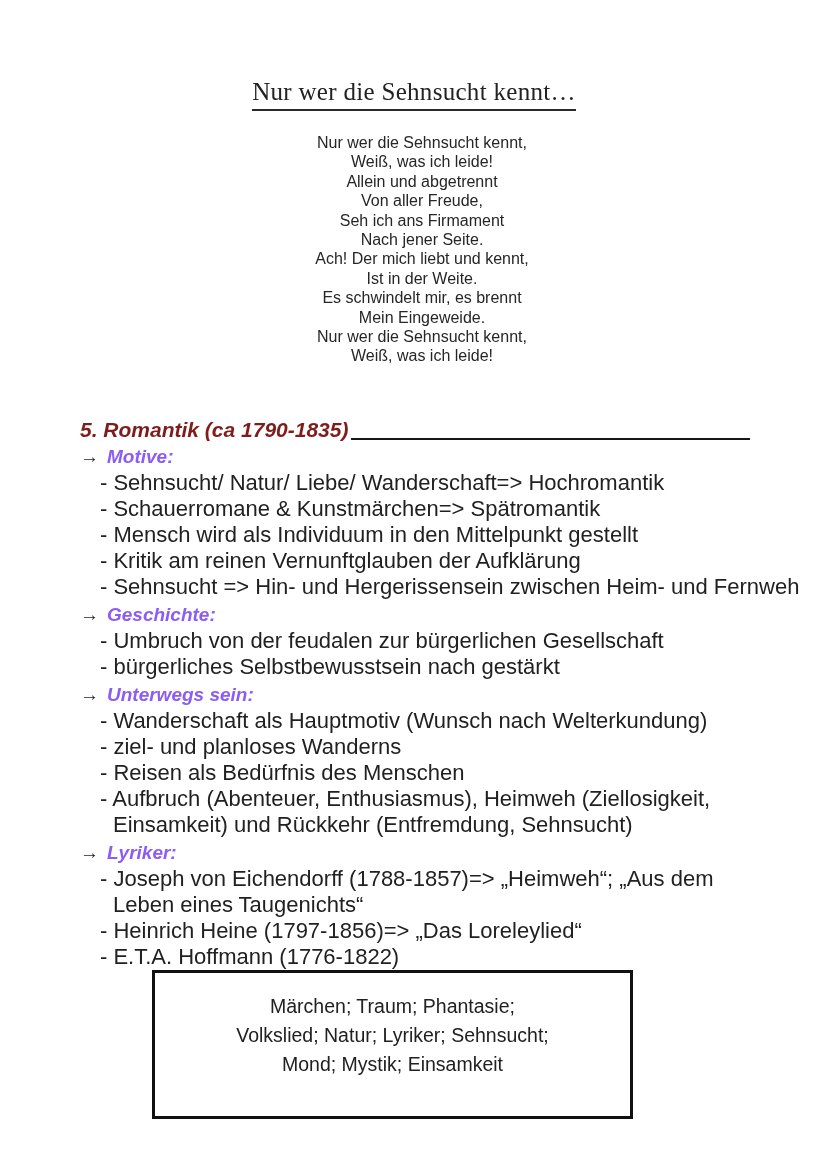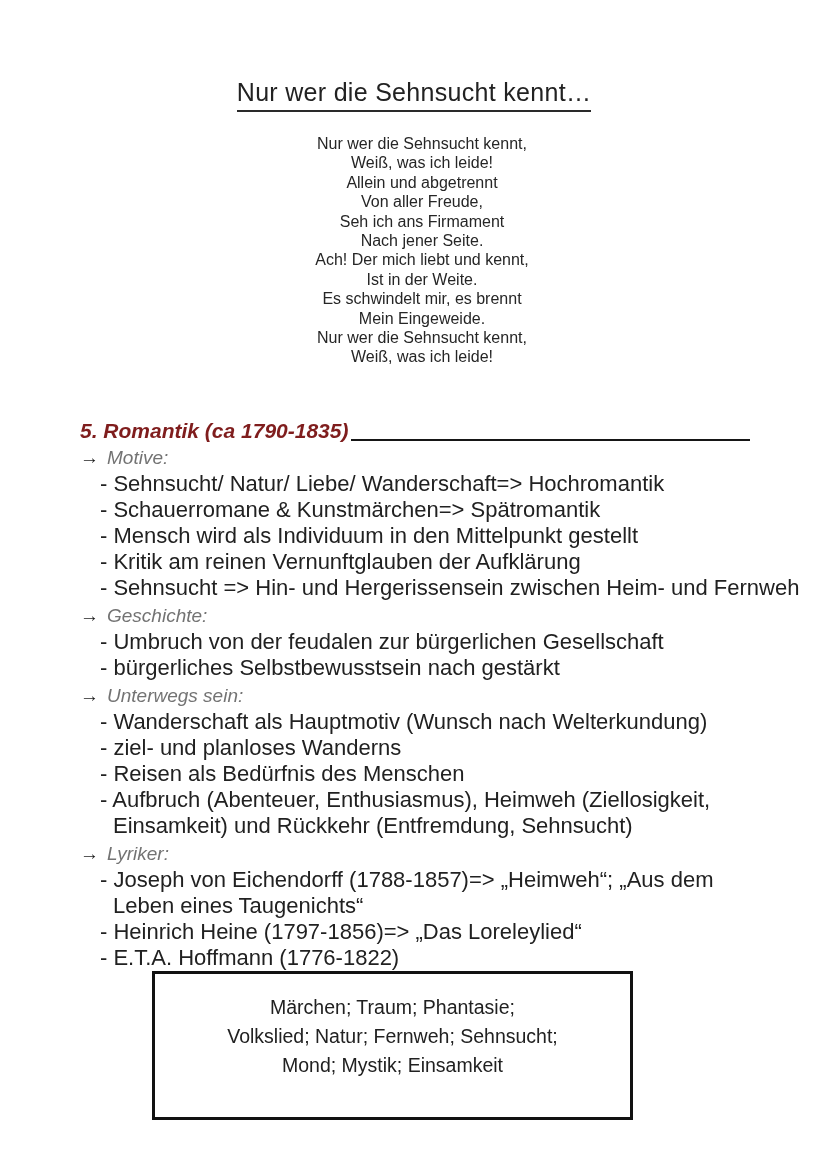--- a/index.html
+++ b/index.html
@@ -22,20 +22,21 @@
     padding-top: 78px;
     text-align: center;
   }
   .title {
     display: inline-block;
     font-size: 25px;
     letter-spacing: 0.3px;
     color: #222222;
     border-bottom: 2px solid #2a2a2a;
     padding-bottom: 3px;
+    font-family: Liberation Serif, serif;
   }
   
   .poem {
     margin-top: 22px;
     text-align: center;
     font-size: 16px;
     line-height: 19.4px;
     color: #262626;
     margin-left: 16px;
   }
@@ -64,23 +65,23 @@
     margin-top: 2px;
   }
   .arrow {
     display: inline-block;
     width: 27px;
     font-weight: normal;
     font-style: normal;
     color: #1c1c1c;
   }
   .group-label {
-    font-weight: normal;
+    font-weight: bold;
     font-style: italic;
-    color: #737373;
+    color: #8b5cf6;
   }
   .item-line {
     padding-left: 20px;
     font-size: 22px;
     line-height: 26px;
     color: #212121;
     white-space: nowrap;
   }
   .item-line.cont {
     padding-left: 33px;
@@ -157,17 +158,17 @@
     </div>
     <div class="item-line">- Joseph von Eichendorff (1788-1857)=&gt; „Heimweh“; „Aus dem</div>
     <div class="item-line cont">Leben eines Taugenichts“</div>
     <div class="item-line">- Heinrich Heine (1797-1856)=&gt; „Das Loreleylied“</div>
     <div class="item-line">- E.T.A. Hoffmann (1776-1822)</div>
 
   </div>
 
   <div class="keywords-box">
     <div>Märchen; Traum; Phantasie;</div>
-    <div>Volkslied; Natur; Fernweh; Sehnsucht;</div>
+    <div>Volkslied; Natur; Lyriker; Sehnsucht;</div>
     <div>Mond; Mystik; Einsamkeit</div>
   </div>
 
 </div>
 
 </body></html>

